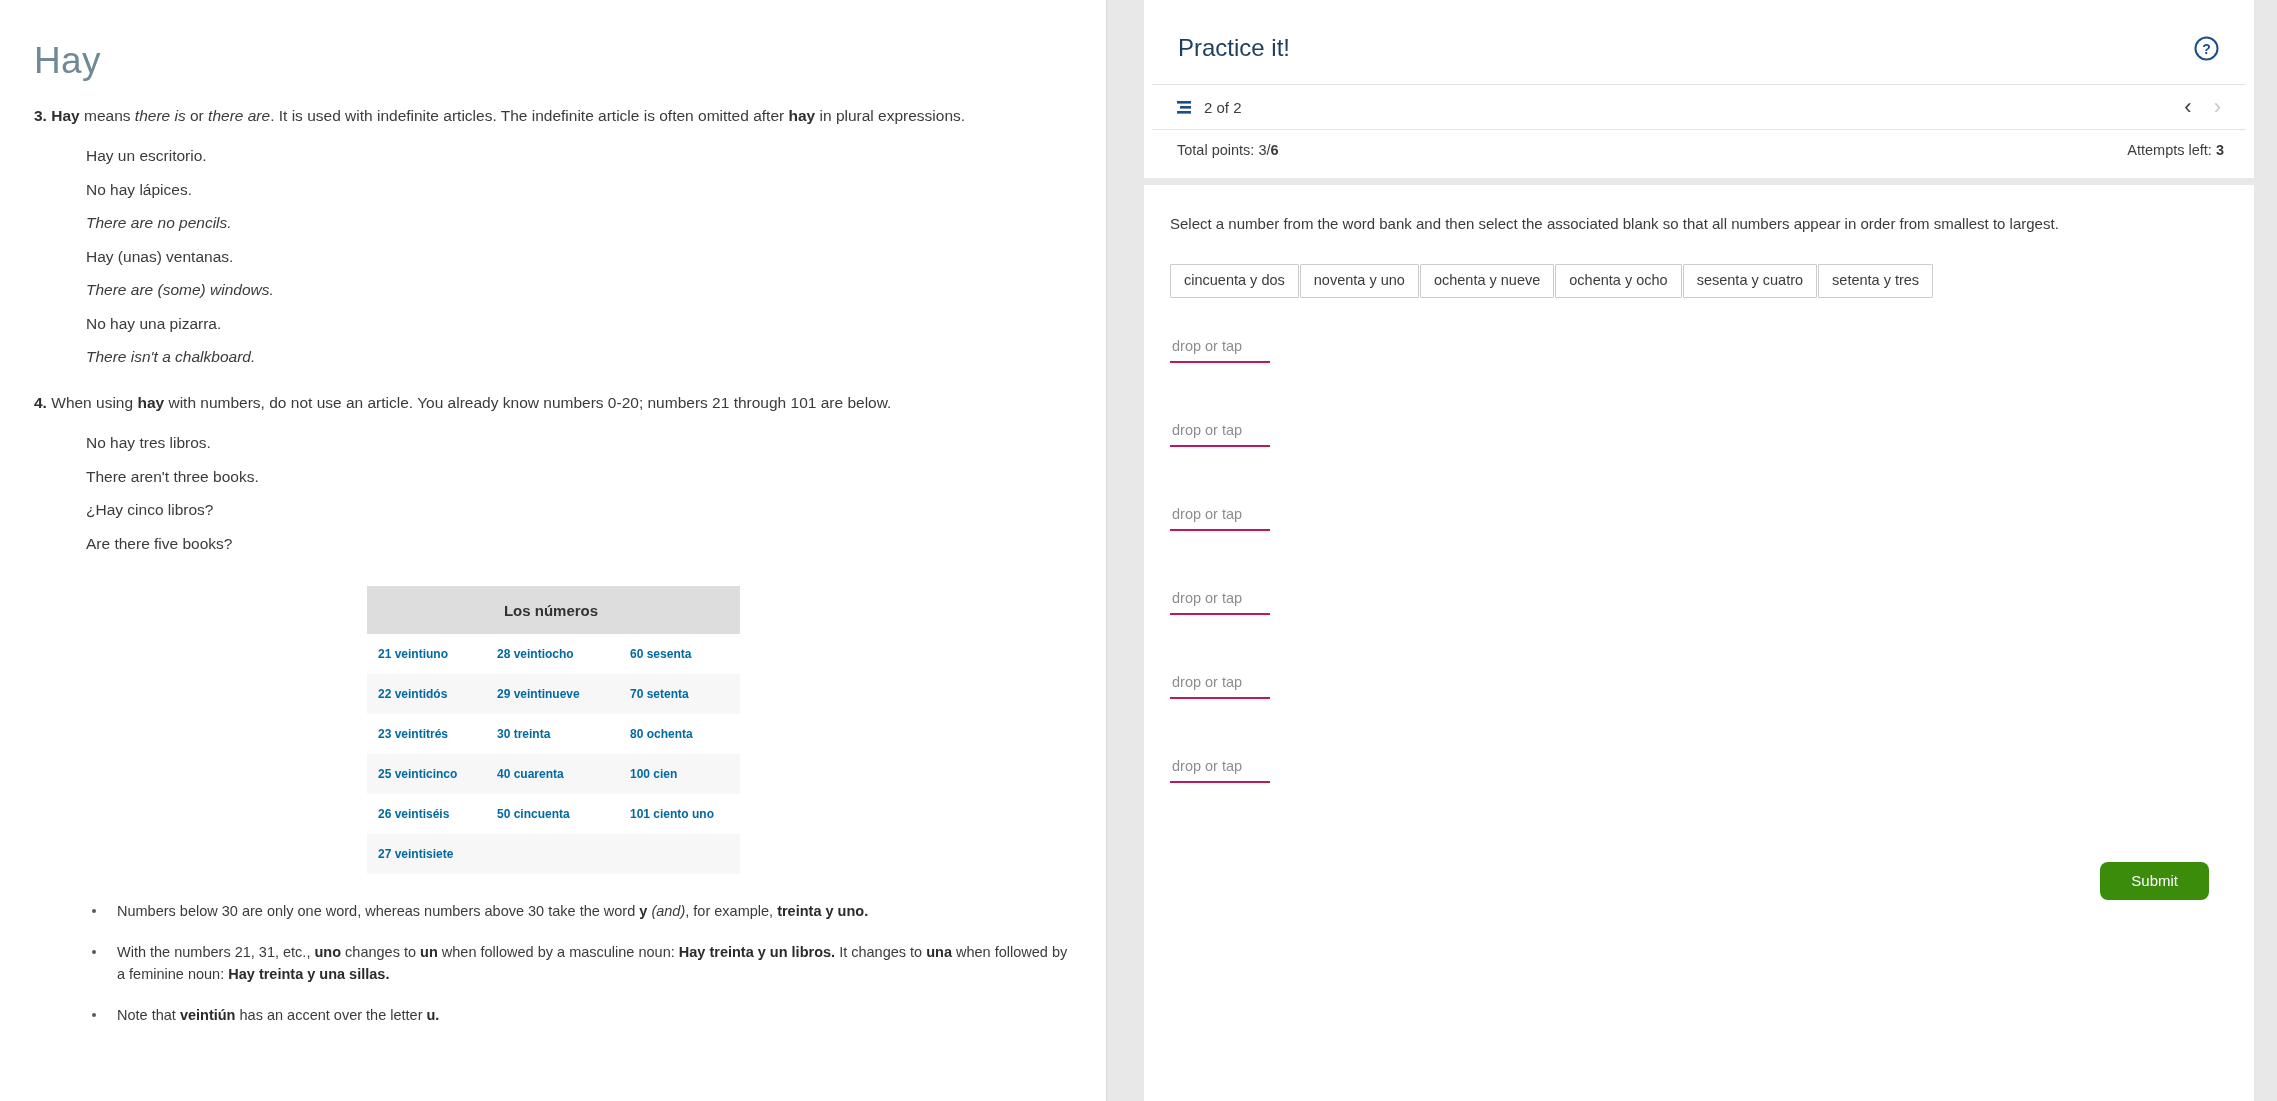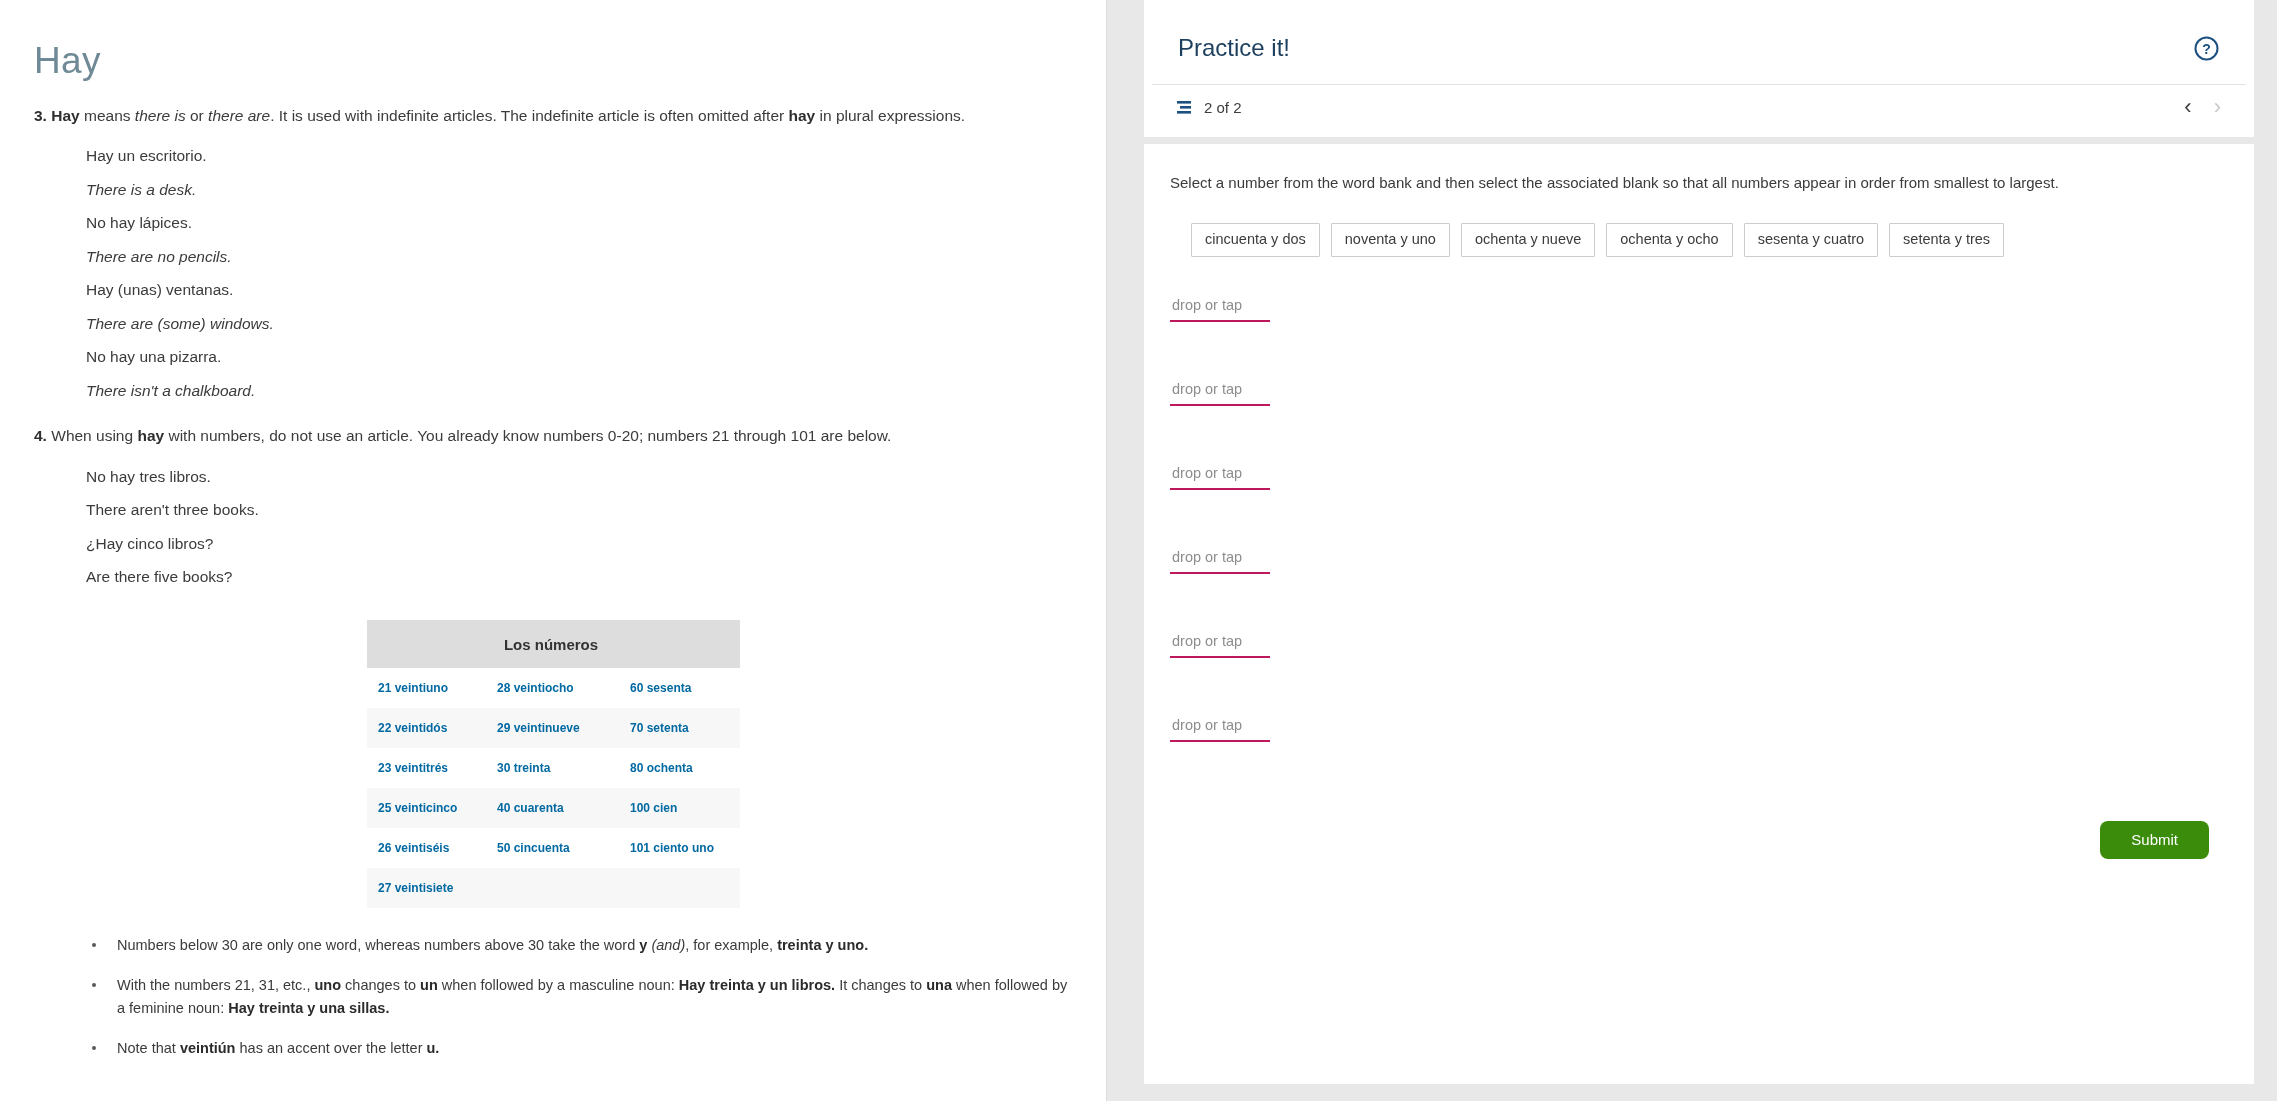--- a/index.html
+++ b/index.html
@@ -224,23 +224,22 @@
   .instructions {
     font-size: 15px;
     color: #3b3b3b;
     line-height: 1.4;
     margin-bottom: 30px;
   }
 
   #word-bank {
     display: flex;
     flex-wrap: wrap;
-    gap: 11px;
+    gap: 1px;
     margin-bottom: 40px;
-    margin-left: 21px;
   }
   .chip {
     border: 1px solid #cccccc;
     background: #ffffff;
     color: #3b3b3b;
     font-size: 14.5px;
     padding: 8px 13px 9px 13px;
     line-height: 1;
     cursor: pointer;
     white-space: nowrap;
@@ -292,21 +291,20 @@
 
       <h1 class="page-title">Hay</h1>
 
       <p class="para">
         <b>3.</b>
         <span id="s3-rich"><b>Hay</b><span> means </span><i>there is</i><span> or </span><i>there are</i><span>. It is used with indefinite articles. The indefinite article is often omitted after </span><b>hay</b><span> in plural expressions.</span></span>
       </p>
 
       <div class="examples" id="s3-examples">
           <div class="ex-line">Hay un escritorio.</div>
-          <div class="ex-line it">There is a desk.</div>
           <div class="ex-line">No hay lápices.</div>
           <div class="ex-line it">There are no pencils.</div>
           <div class="ex-line">Hay (unas) ventanas.</div>
           <div class="ex-line it">There are (some) windows.</div>
           <div class="ex-line">No hay una pizarra.</div>
           <div class="ex-line it">There isn't a chalkboard.</div>
         </div>
 
       <p class="para" style="margin-top:18px;">
         <b>4.</b>
@@ -391,20 +389,24 @@
             </svg>
           </span>
           <span class="ph-counter">2 of 2</span>
         </div>
         <div class="ph-nav-right">
           <span class="nav-arrow prev">‹</span>
           <span class="nav-arrow next">›</span>
         </div>
       </div>
 
+      <div class="ph-points-row">
+        <span class="pts-text"><span>Total points: </span><span>3/</span><b>6</b></span>
+        <span class="pts-text"><span>Attempts left: </span><b>3</b></span>
+      </div>
 
     </div>
 
     <div id="practice-gap"></div>
 
     <div id="practice-body-card" class="card">
 
       <div class="instructions">Select a number from the word bank and then select the associated blank so that all numbers appear in order from smallest to largest.</div>
 
       <div id="word-bank">

